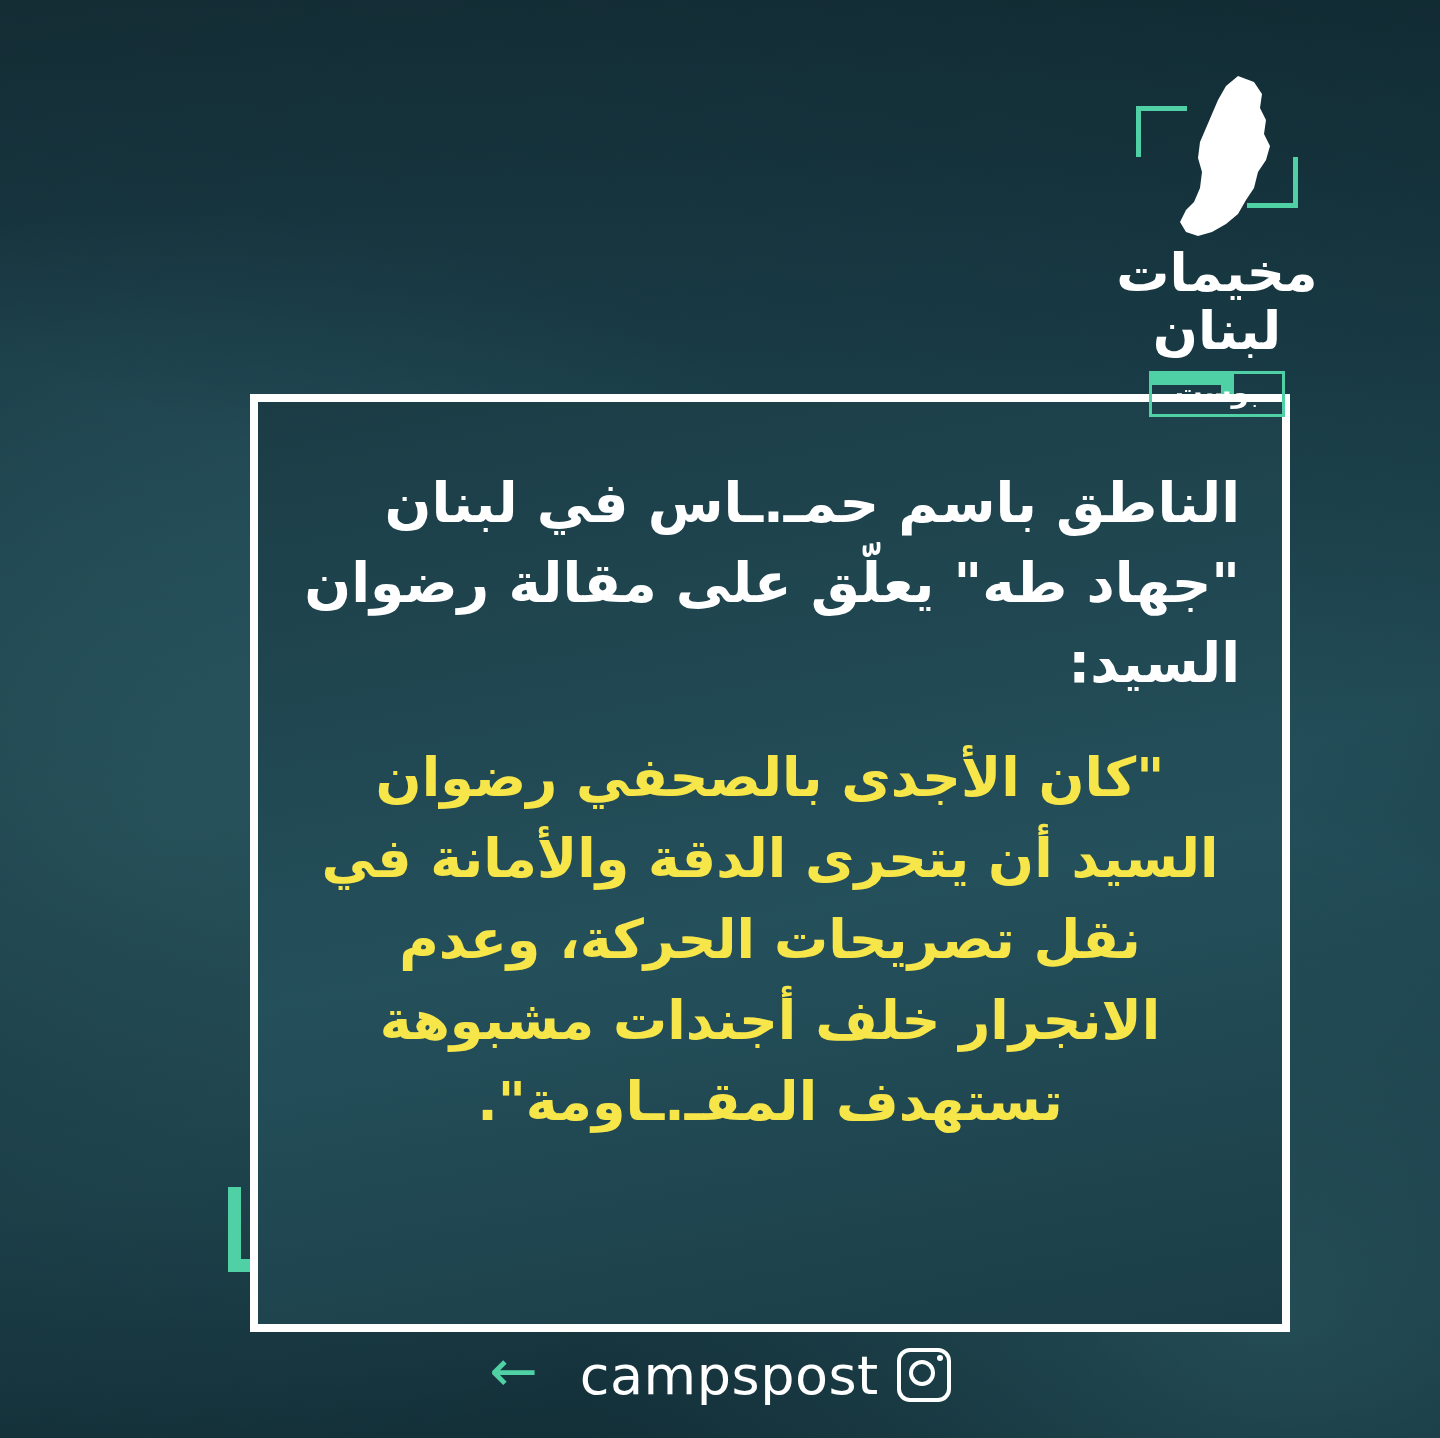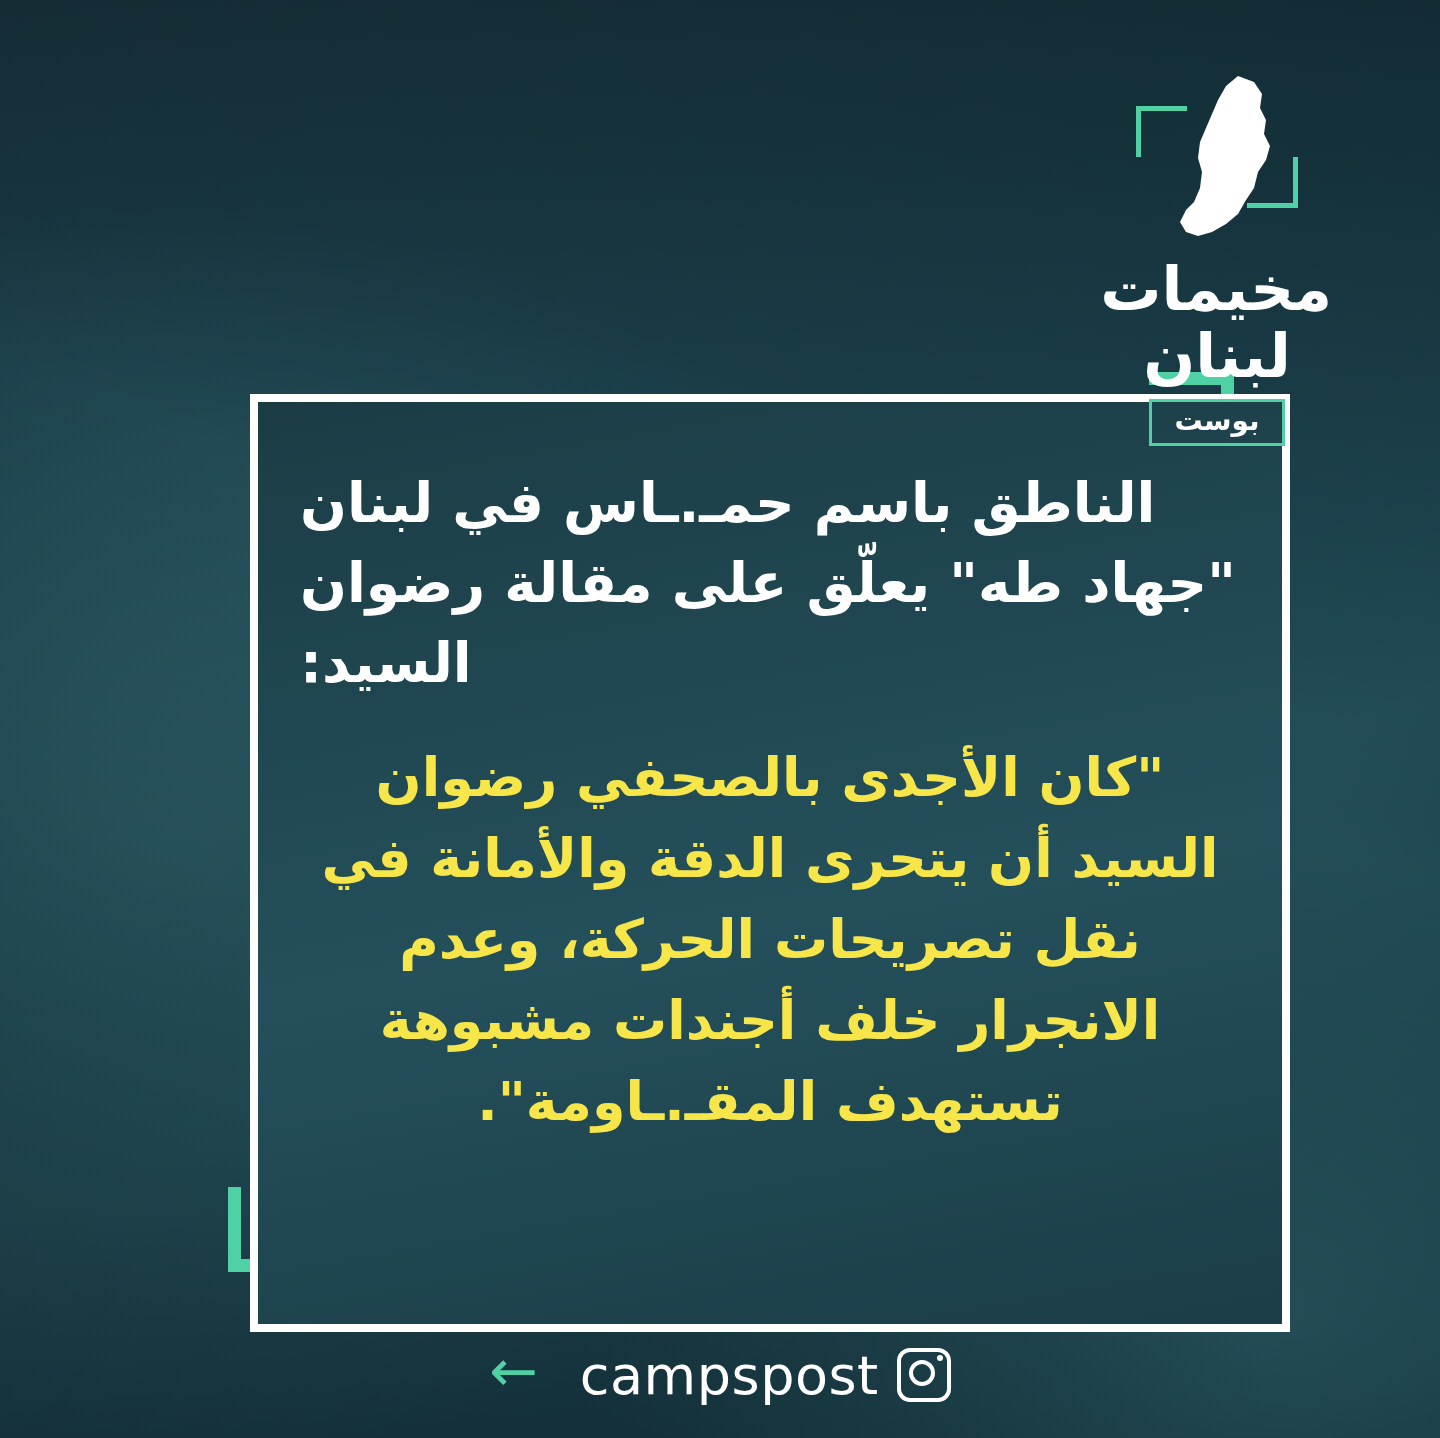--- a/index.html
+++ b/index.html
@@ -50,22 +50,22 @@
   }
   .bracket {
     position: absolute;
     width: 46px;
     height: 46px;
     border: 5px solid #4fd1a5;
   }
   .bracket.tl { top: 34px; left: 14px; border-right: none; border-bottom: none; }
   .bracket.br { bottom: 34px; right: 14px; border-left: none; border-top: none; }
   .brand-name {
-    margin-top: 13px;
-    font-size: 61px;
+    margin-top: 2px;
+    font-size: 53px;
     font-weight: 700;
     color: #ffffff;
     letter-spacing: 1px;
     line-height: 1.1;
   }
   .brand-sub {
     display: inline-block;
     margin-top: 10px;
     padding: 4px 22px 6px;
     border: 3px solid #4fd1a5;
@@ -104,21 +104,21 @@
     background: linear-gradient(170deg, #1b3c45 0%, #24505b 55%, #1b3d47 100%);
     box-sizing: content-box;
     padding: 44px 42px;
     overflow: hidden;
   }
   .headline {
     color: #ffffff;
     font-size: 55px;
     font-weight: 700;
     line-height: 1.45;
-    text-align: left;
+    text-align: right;
     margin: 18px 0 0;
   }
   .quote {
     color: #f7e64a;
     font-size: 54px;
     font-weight: 700;
     line-height: 1.5;
     text-align: center;
     margin: 34px 0 0;
   }

